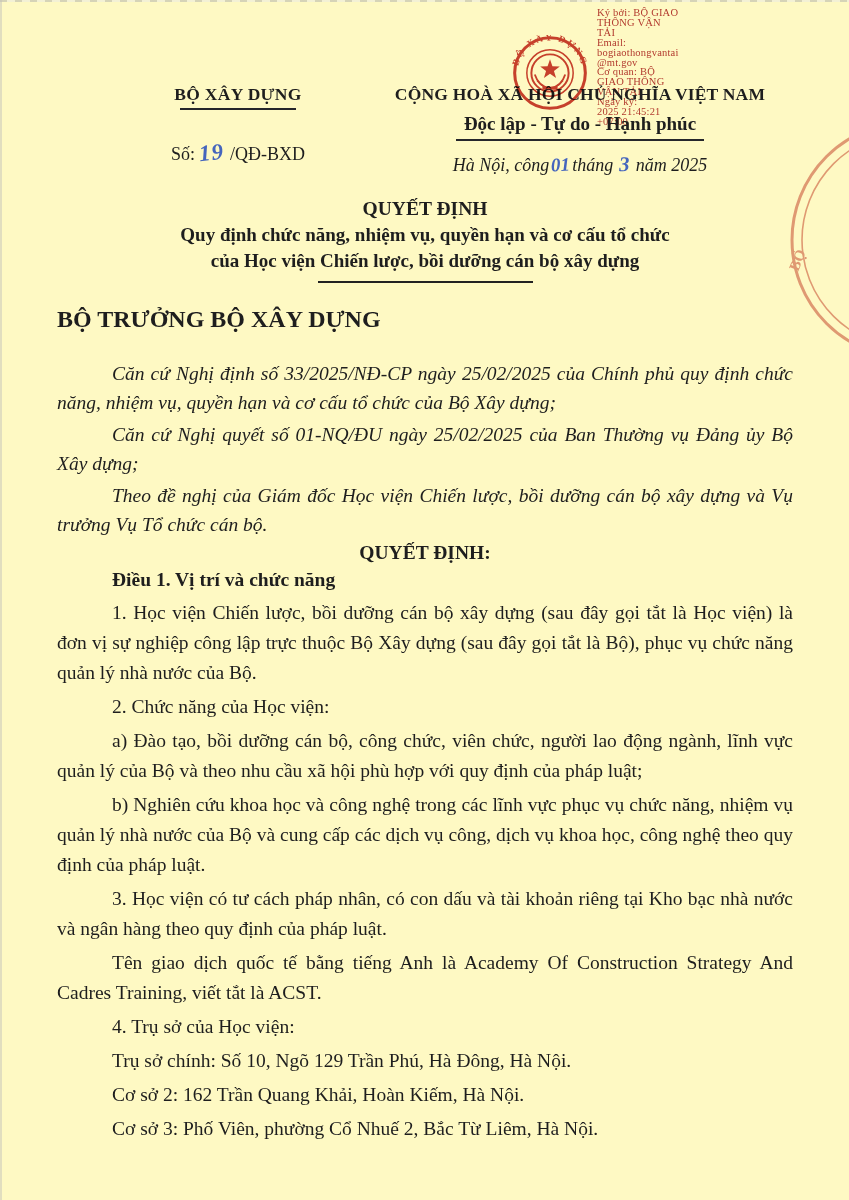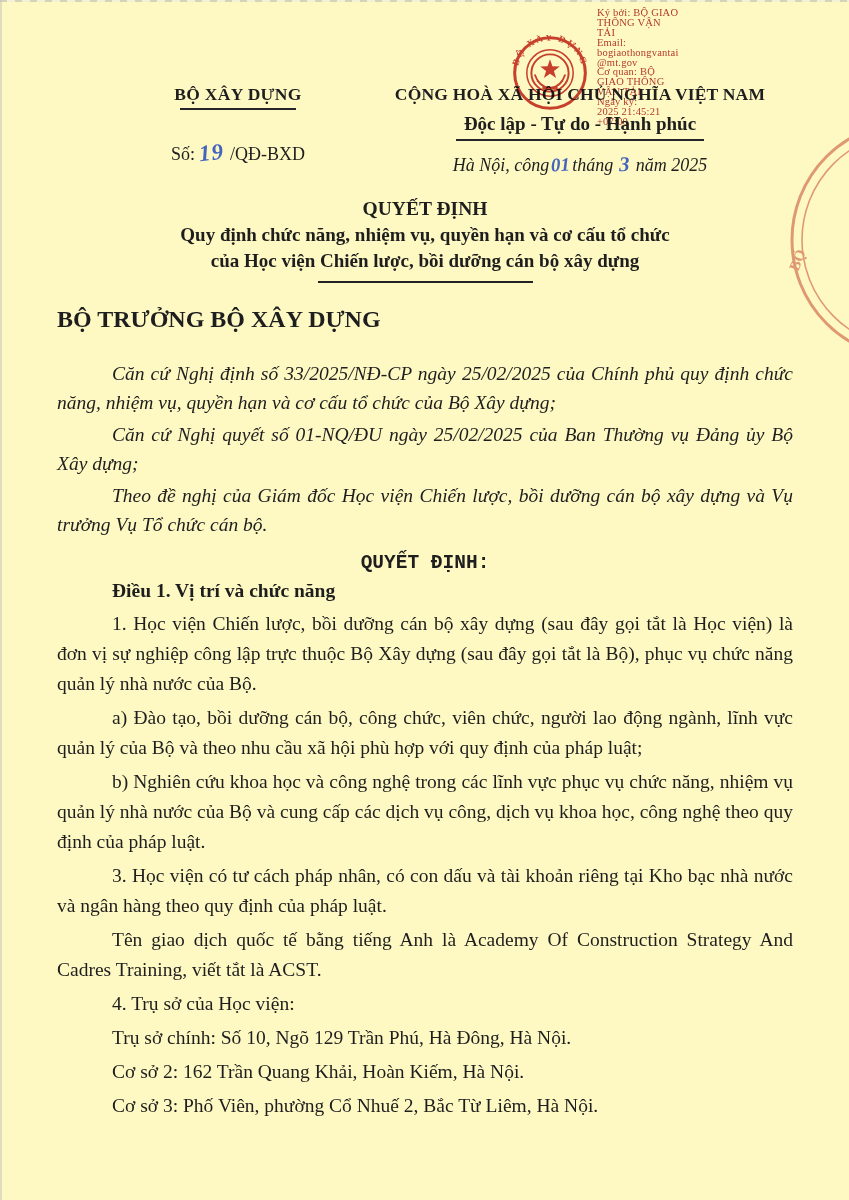--- a/index.html
+++ b/index.html
@@ -49,21 +49,21 @@
 
   
   .doc-body{position:absolute;left:57px;top:196px;width:736px;font-size:19.5px;z-index:2;}
   .title-h{font-weight:bold;text-align:center;font-size:19.5px;line-height:26px;}
   .title-sub{font-weight:bold;text-align:center;font-size:19px;line-height:26px;}
   .title-rule{width:215px;height:2px;background:#222;margin:7px auto 0;}
   .authority{font-weight:bold;text-align:left;font-size:24px;margin-top:23px;line-height:26px;}
   .preamble{margin-top:27px;}
   .preamble .para{font-style:italic;line-height:29px;margin-top:3px;}
   .para{text-align:justify;text-indent:55px;line-height:30px;margin:4px 0 0;}
-  .decision-cmd{font-weight:bold;text-align:center;font-size:19.5px;margin-top:11px;line-height:27px;font-family:Liberation Mono, monospace;}
+  .decision-cmd{font-weight:bold;text-align:center;font-size:19.5px;margin-top:0;line-height:27px;}
   .article-h{font-weight:bold;text-indent:55px;margin-top:0;line-height:28px;font-size:19.5px;}
   .addr{text-align:left;}
 </style>
 </head>
 <body>
 
 <div class="page">
 
   <div class="scan-edge-top"></div>
   <div class="scan-edge-left"></div>
@@ -136,20 +136,21 @@
       <p class="para">Căn cứ Nghị định số 33/2025/NĐ-CP ngày 25/02/2025 của Chính phủ quy định chức năng, nhiệm vụ, quyền hạn và cơ cấu tổ chức của Bộ Xây dựng;</p>
       <p class="para">Căn cứ Nghị quyết số 01-NQ/ĐU ngày 25/02/2025 của Ban Thường vụ Đảng ủy Bộ Xây dựng;</p>
       <p class="para">Theo đề nghị của Giám đốc Học viện Chiến lược, bồi dưỡng cán bộ xây dựng và Vụ trưởng Vụ Tổ chức cán bộ.</p>
     </div>
 
     <div class="decision-cmd">QUYẾT ĐỊNH:</div>
 
     <div class="article-h">Điều 1. Vị trí và chức năng</div>
 
     <p class="para">1. Học viện Chiến lược, bồi dưỡng cán bộ xây dựng (sau đây gọi tắt là Học viện) là đơn vị sự nghiệp công lập trực thuộc Bộ Xây dựng (sau đây gọi tắt là Bộ), phục vụ chức năng quản lý nhà nước của Bộ.</p>
+    <p class="para">2. Chức năng của Học viện:</p>
     <p class="para">a) Đào tạo, bồi dưỡng cán bộ, công chức, viên chức, người lao động ngành, lĩnh vực quản lý của Bộ và theo nhu cầu xã hội phù hợp với quy định của pháp luật;</p>
     <p class="para">b) Nghiên cứu khoa học và công nghệ trong các lĩnh vực phục vụ chức năng, nhiệm vụ quản lý nhà nước của Bộ và cung cấp các dịch vụ công, dịch vụ khoa học, công nghệ theo quy định của pháp luật.</p>
     <p class="para">3. Học viện có tư cách pháp nhân, có con dấu và tài khoản riêng tại Kho bạc nhà nước và ngân hàng theo quy định của pháp luật.</p>
     <p class="para">Tên giao dịch quốc tế bằng tiếng Anh là Academy Of Construction Strategy And Cadres Training, viết tắt là ACST.</p>
     <p class="para">4. Trụ sở của Học viện:</p>
     <p class="para addr">Trụ sở chính: Số 10, Ngõ 129 Trần Phú, Hà Đông, Hà Nội.</p>
     <p class="para addr">Cơ sở 2: 162 Trần Quang Khải, Hoàn Kiếm, Hà Nội.</p>
     <p class="para addr">Cơ sở 3: Phố Viên, phường Cổ Nhuế 2, Bắc Từ Liêm, Hà Nội.</p>
   </div>
 

